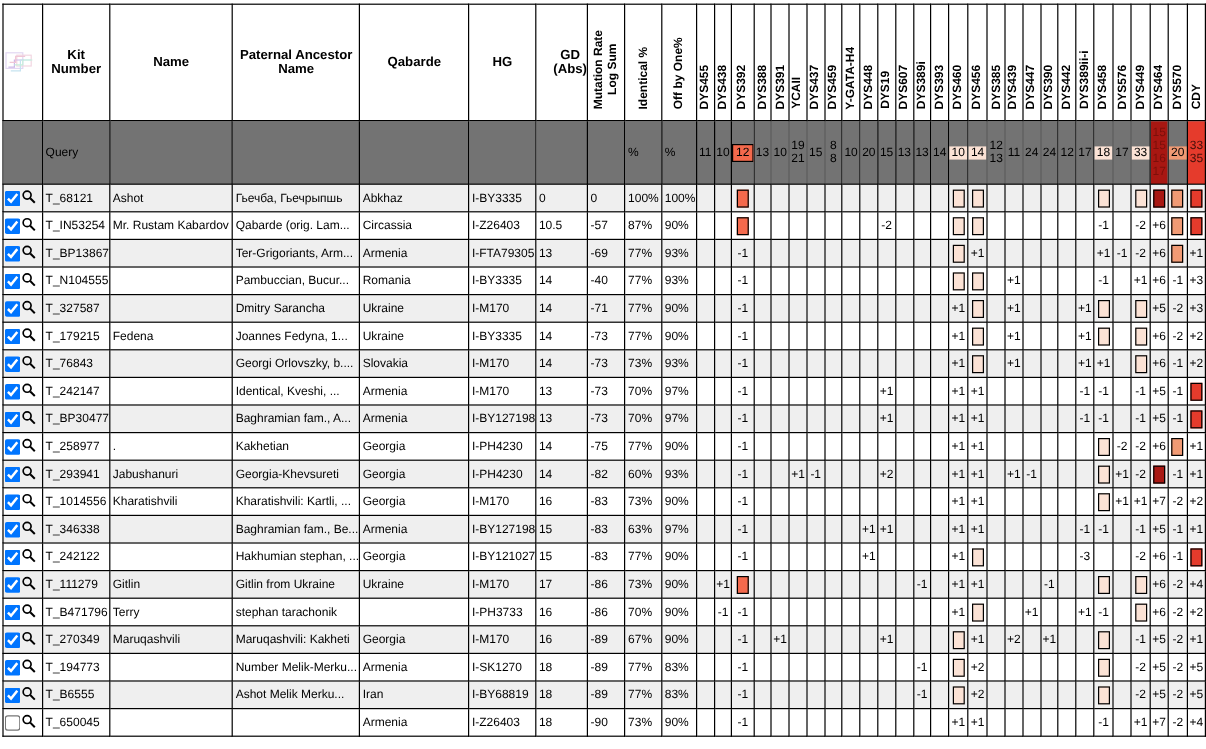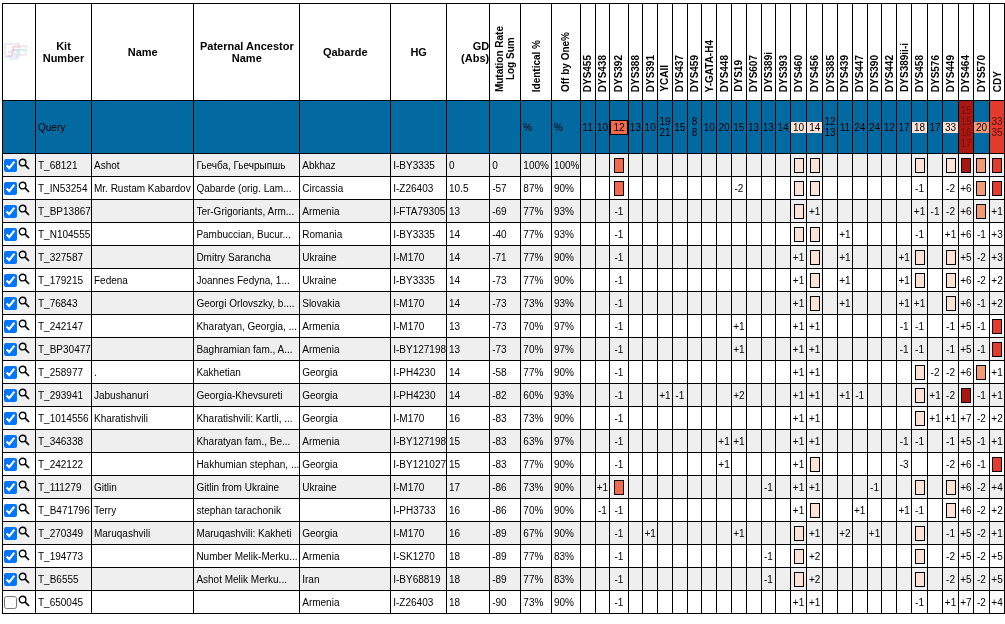--- a/index.html
+++ b/index.html
@@ -2,25 +2,25 @@
 <html><head>
 <meta charset="utf-8">
 <style>
   html,body{margin:0;padding:0;background:#fff;}
   body{width:1005px;height:624px;overflow:hidden;font-family:"Liberation Sans",sans-serif;color:#000;}
   .wrap{position:absolute;top:3px;left:2px;}
   table{border-collapse:collapse;table-layout:fixed;}
   td,th{border:1px solid #000;padding:0;overflow:hidden;}
   thead tr{height:97px;}
   thead th{background:#fff;font-size:11px;font-weight:bold;text-align:center;vertical-align:middle;}
-  th.lefty{text-align:right;padding-left:14px;}
+  th.lefty{text-align:center;padding-left:14px;}
   th.rot{vertical-align:bottom;padding-bottom:6px;text-align:center;}
   .rt{writing-mode:vertical-rl;transform:rotate(180deg);white-space:pre-line;font-weight:bold;font-size:10px;line-height:11px;display:inline-block;}
   tr.qrow{height:53px;}
-  tr.qrow td{font-size:10px;vertical-align:middle;background:#0369a1;}
+  tr.qrow td{font-size:10px;vertical-align:middle;background:#737373;}
   tbody tr.drow{height:23px;}
   tbody tr.drow td{font-size:10px;vertical-align:middle;}
   tbody tr.g td{background:#efefef;}
   td.txt{padding-left:2px;text-align:left;white-space:nowrap;}
   td.mk{text-align:center;white-space:pre-line;line-height:11px;}
   .qhl{display:inline-block;padding:0 2px;}
   .qhl.s{border:1px solid #000;padding:1px 2px;}
   .box{display:inline-block;width:10px;height:15px;border:1px solid #000;box-sizing:border-box;vertical-align:middle;}
   .selwrap{display:flex;align-items:center;gap:1px;padding-left:1px;}
   .selwrap input{width:13px;height:13px;margin:0;}
@@ -511,21 +511,21 @@
             <div class="selwrap">
               <input type="checkbox" checked="" style="">
               <span><svg width="12" height="12" viewBox="0 0 12 12">
                   <circle cx="4.6" cy="4.6" r="3.3" fill="none" stroke="#000" stroke-width="1.4"></circle>
                   <line x1="7.2" y1="7.2" x2="11" y2="11" stroke="#000" stroke-width="1.7"></line>
                 </svg></span>
             </div>
           </td>
           <td class="txt">T_242147</td>
           <td class="txt"></td>
-          <td class="txt">Kharatyan, Georgia, ...</td>
+          <td class="txt">Identical, Kveshi, ...</td>
           <td class="txt">Armenia</td>
           <td class="txt">I-M170</td>
           <td class="txt">13</td>
           <td class="txt">-73</td>
           <td class="txt">70%</td>
           <td class="txt">97%</td>
           <td class="mk"></td>
           <td class="mk"></td>
           <td class="mk">-1</td>
           <td class="mk"></td>
@@ -611,21 +611,21 @@
                   <line x1="7.2" y1="7.2" x2="11" y2="11" stroke="#000" stroke-width="1.7"></line>
                 </svg></span>
             </div>
           </td>
           <td class="txt">T_258977</td>
           <td class="txt">.</td>
           <td class="txt">Kakhetian</td>
           <td class="txt">Georgia</td>
           <td class="txt">I-PH4230</td>
           <td class="txt">14</td>
-          <td class="txt">-58</td>
+          <td class="txt">-75</td>
           <td class="txt">77%</td>
           <td class="txt">90%</td>
           <td class="mk"></td>
           <td class="mk"></td>
           <td class="mk">-1</td>
           <td class="mk"></td>
           <td class="mk"></td>
           <td class="mk"></td>
           <td class="mk"></td>
           <td class="mk"></td>
@@ -751,21 +751,21 @@
             <div class="selwrap">
               <input type="checkbox" checked="" style="">
               <span><svg width="12" height="12" viewBox="0 0 12 12">
                   <circle cx="4.6" cy="4.6" r="3.3" fill="none" stroke="#000" stroke-width="1.4"></circle>
                   <line x1="7.2" y1="7.2" x2="11" y2="11" stroke="#000" stroke-width="1.7"></line>
                 </svg></span>
             </div>
           </td>
           <td class="txt">T_346338</td>
           <td class="txt"></td>
-          <td class="txt">Kharatyan fam., Be...</td>
+          <td class="txt">Baghramian fam., Be...</td>
           <td class="txt">Armenia</td>
           <td class="txt">I-BY127198</td>
           <td class="txt">15</td>
           <td class="txt">-83</td>
           <td class="txt">63%</td>
           <td class="txt">97%</td>
           <td class="mk"></td>
           <td class="mk"></td>
           <td class="mk">-1</td>
           <td class="mk"></td>

